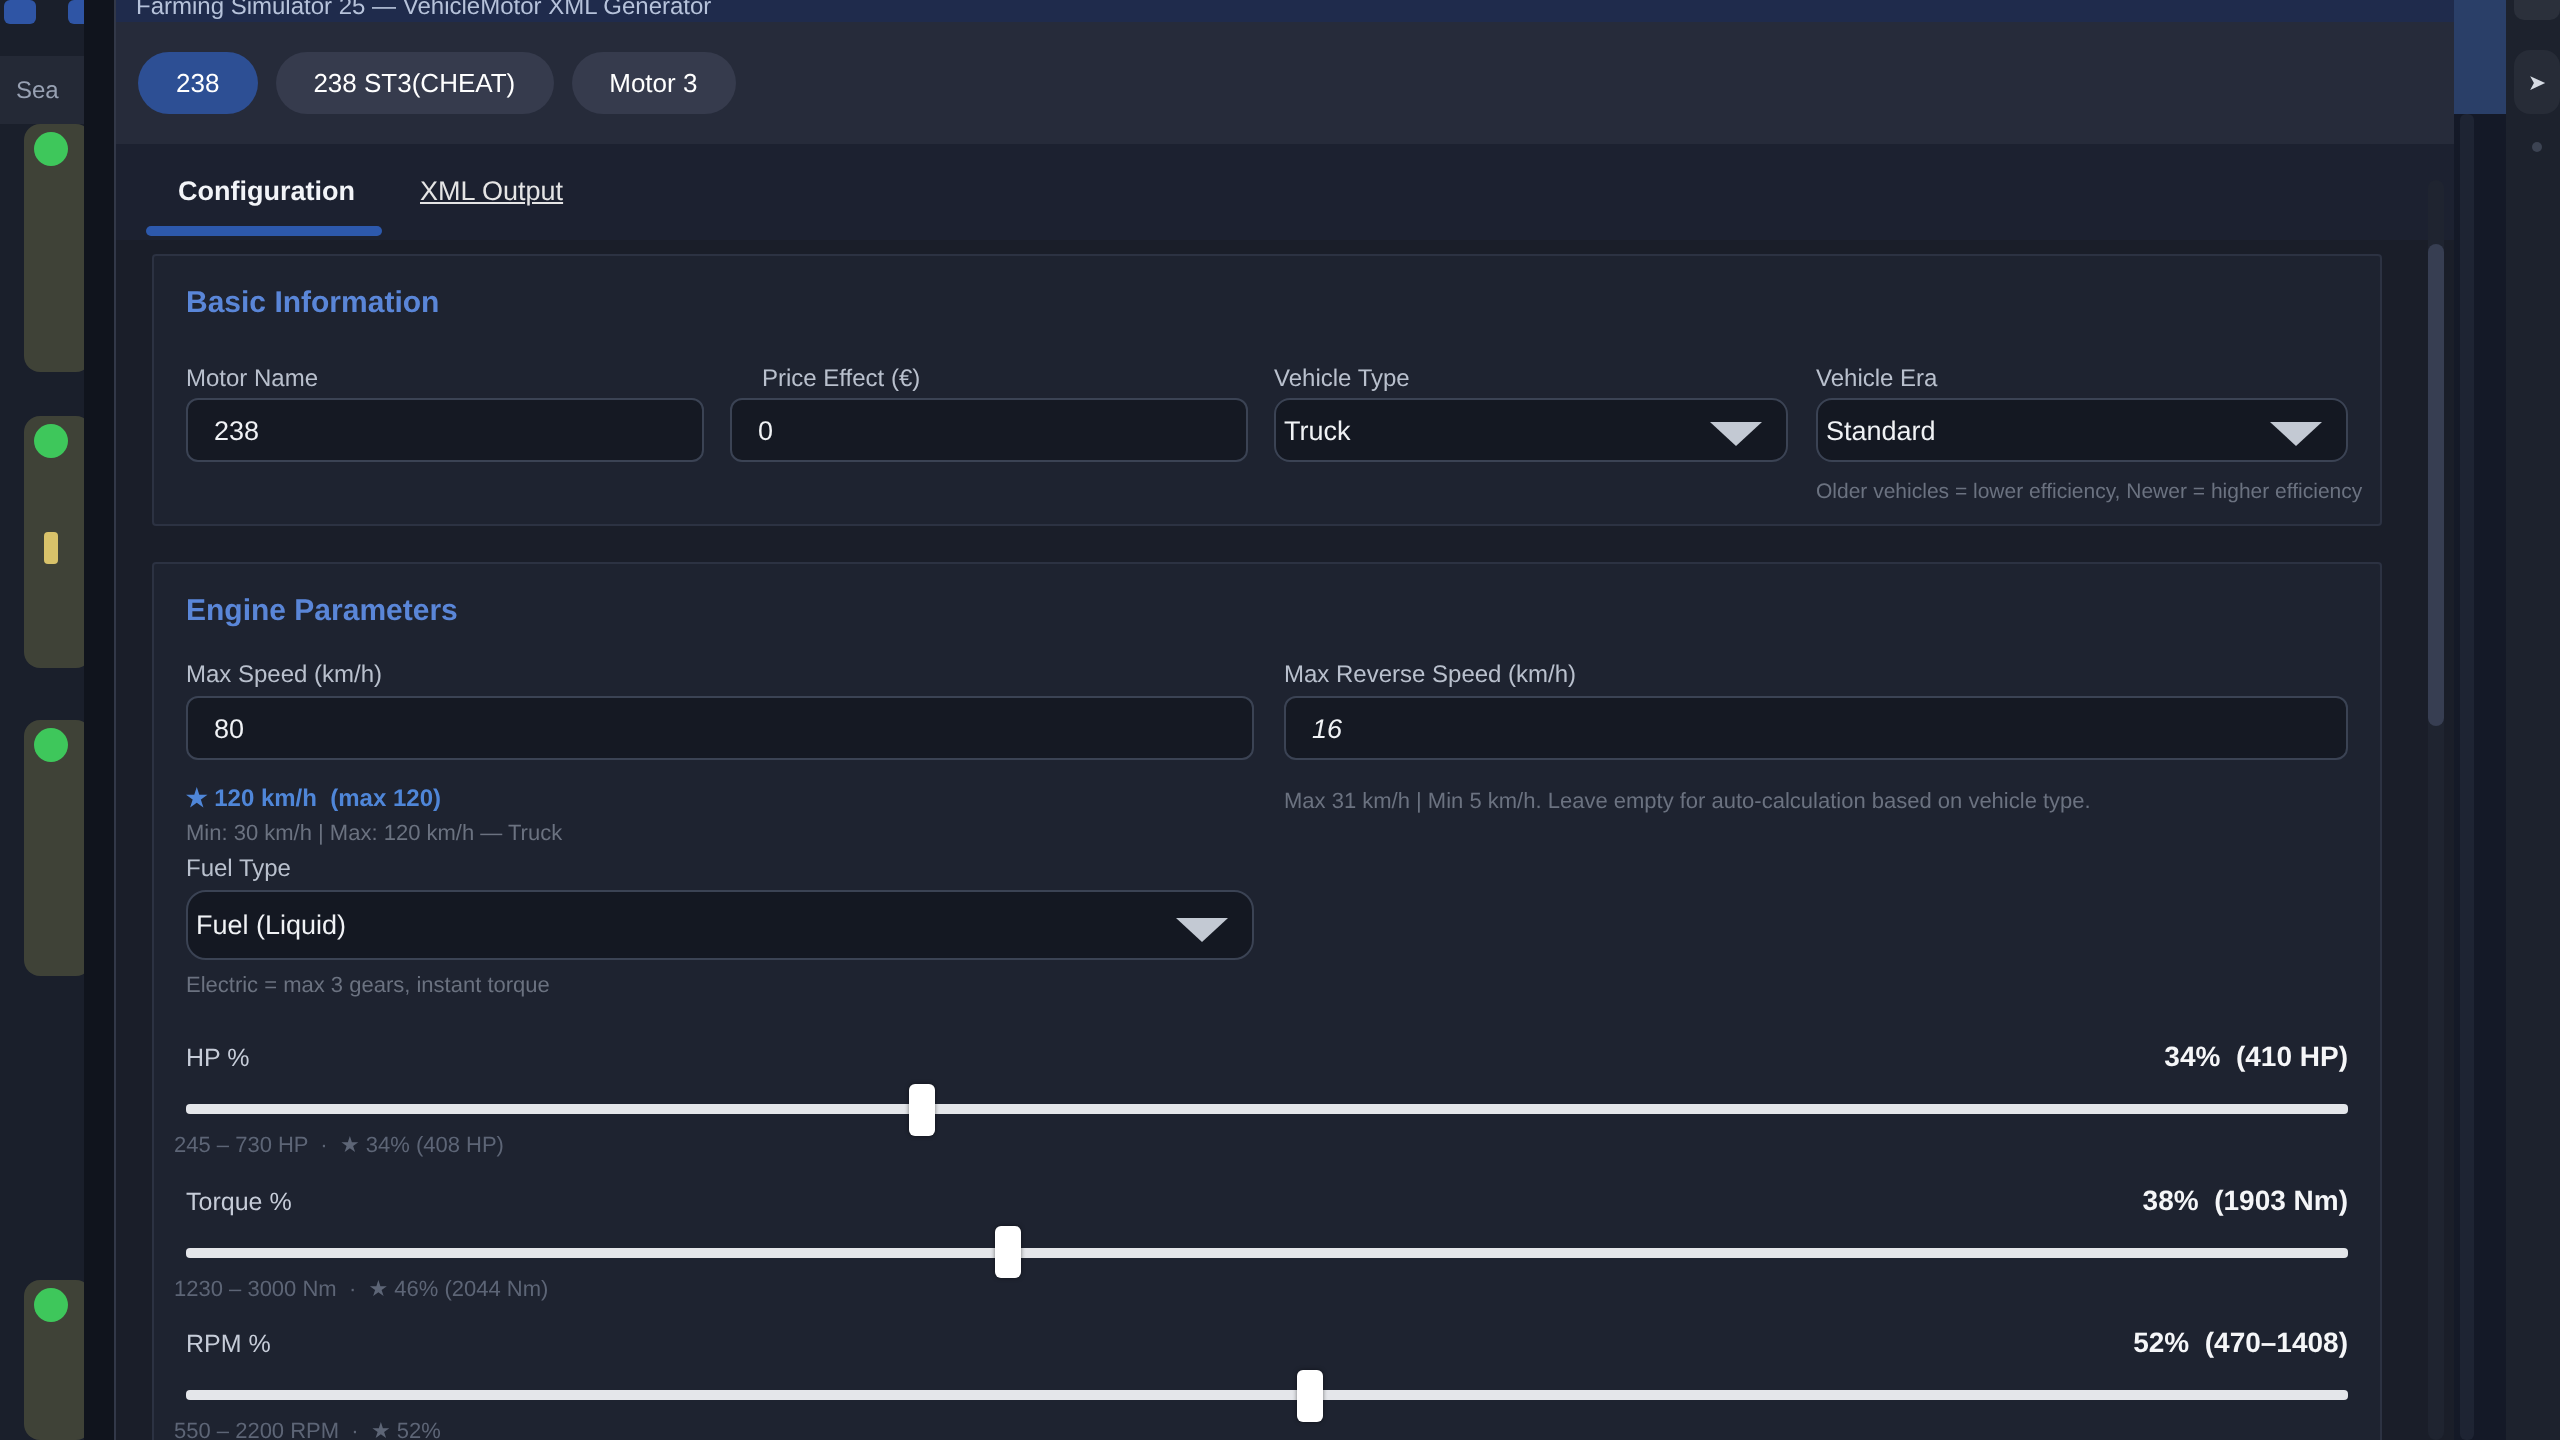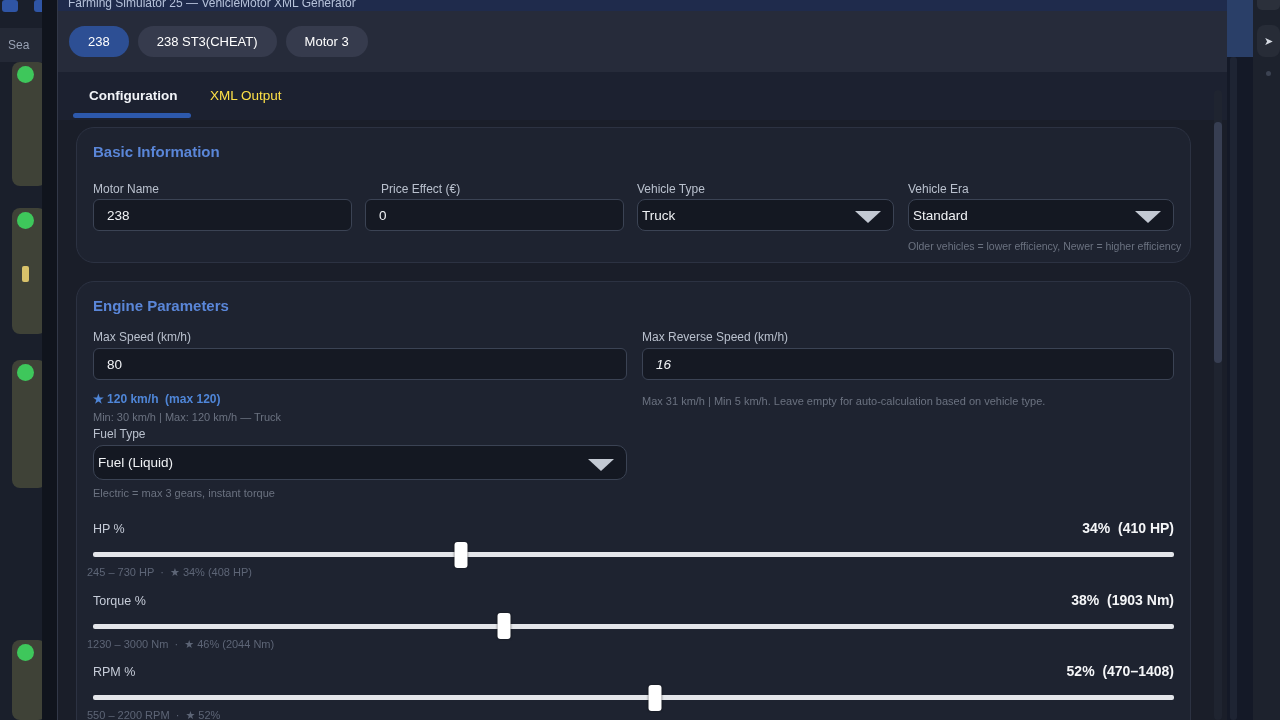--- a/index.html
+++ b/index.html
@@ -36,26 +36,26 @@
   .titlebar { position:absolute; left:0; top:0; width:100%; height:11px; background:#1f2b4c; overflow:hidden; }
   .titlebar span { display:block; margin-top:-4px; margin-left:10px; font-size:12px; line-height:14px; color:#b6c2da; white-space:nowrap; }
 
   .pillrow { position:absolute; left:0; top:11px; width:100%; height:61px; background:#262b3a; display:flex; align-items:center; gap:9px; padding-left:11px; }
   .pill { height:31px; display:inline-flex; align-items:center; padding:0 19px; border-radius:16px; font-size:13px; color:#ffffff; background:#363b4d; cursor:pointer; }
   .pill.active { background:#2d4f94; color:#ffffff; }
 
   .tabrow { position:absolute; left:0; top:72px; width:100%; height:48px; background:#1c2130; }
   .tab { position:absolute; top:16px; font-size:13.5px; cursor:pointer; }
   .tab.config { left:31px; color:#f2f4f8; font-weight:700; }
-  .tab.xml { left:152px; color:#fde047; }
+  .tab.xml { left:152px; color:#e5e5e5;text-decoration:underline; }
   .tab-underline { position:absolute; left:15px; bottom:2px; width:118px; height:5px; border-radius:2.5px; background:#2d59ad; }
 
   .content { position:absolute; left:0; top:120px; width:100%; height:600px; background:#1a1e29; }
 
-  .card { position:absolute; left:18px; width:1115px; background:#1e2330; border:1px solid #2c3242; border-radius:18px; }
+  .card { position:absolute; left:18px; width:1115px; background:#1e2330; border:1px solid #2c3242; border-radius:2px; }
   .card.basic { top:7px; height:136px; }
   .card.engine { top:161px; height:560px; }
 
   .section-heading { position:absolute; left:16px; top:15px; font-size:15px; font-weight:700; color:#5a86d8; }
 
   .field-label { position:absolute; font-size:12px; color:#b9c0cd; }
   .text-input { position:absolute; height:32px; background:#151923; border:1px solid #3b4354; border-radius:6px; color:#f0f2f5; font-size:13.5px; padding:0 13px; font-family:"Liberation Sans", sans-serif; }
   .select { position:absolute; height:32px; background:#141822; border:1px solid #3b4354; border-radius:8px; color:#f0f2f5; font-size:13.5px; display:flex; align-items:center; padding:0 4px; cursor:pointer; }
   .select .arrow { position:absolute; right:12px; top:50%; margin-top:-4px; width:0; height:0; border-left:13px solid transparent; border-right:13px solid transparent; border-top:12px solid #c3c9d3; }
   .hint { position:absolute; font-size:10.5px; color:#6b7280; white-space:nowrap; }

